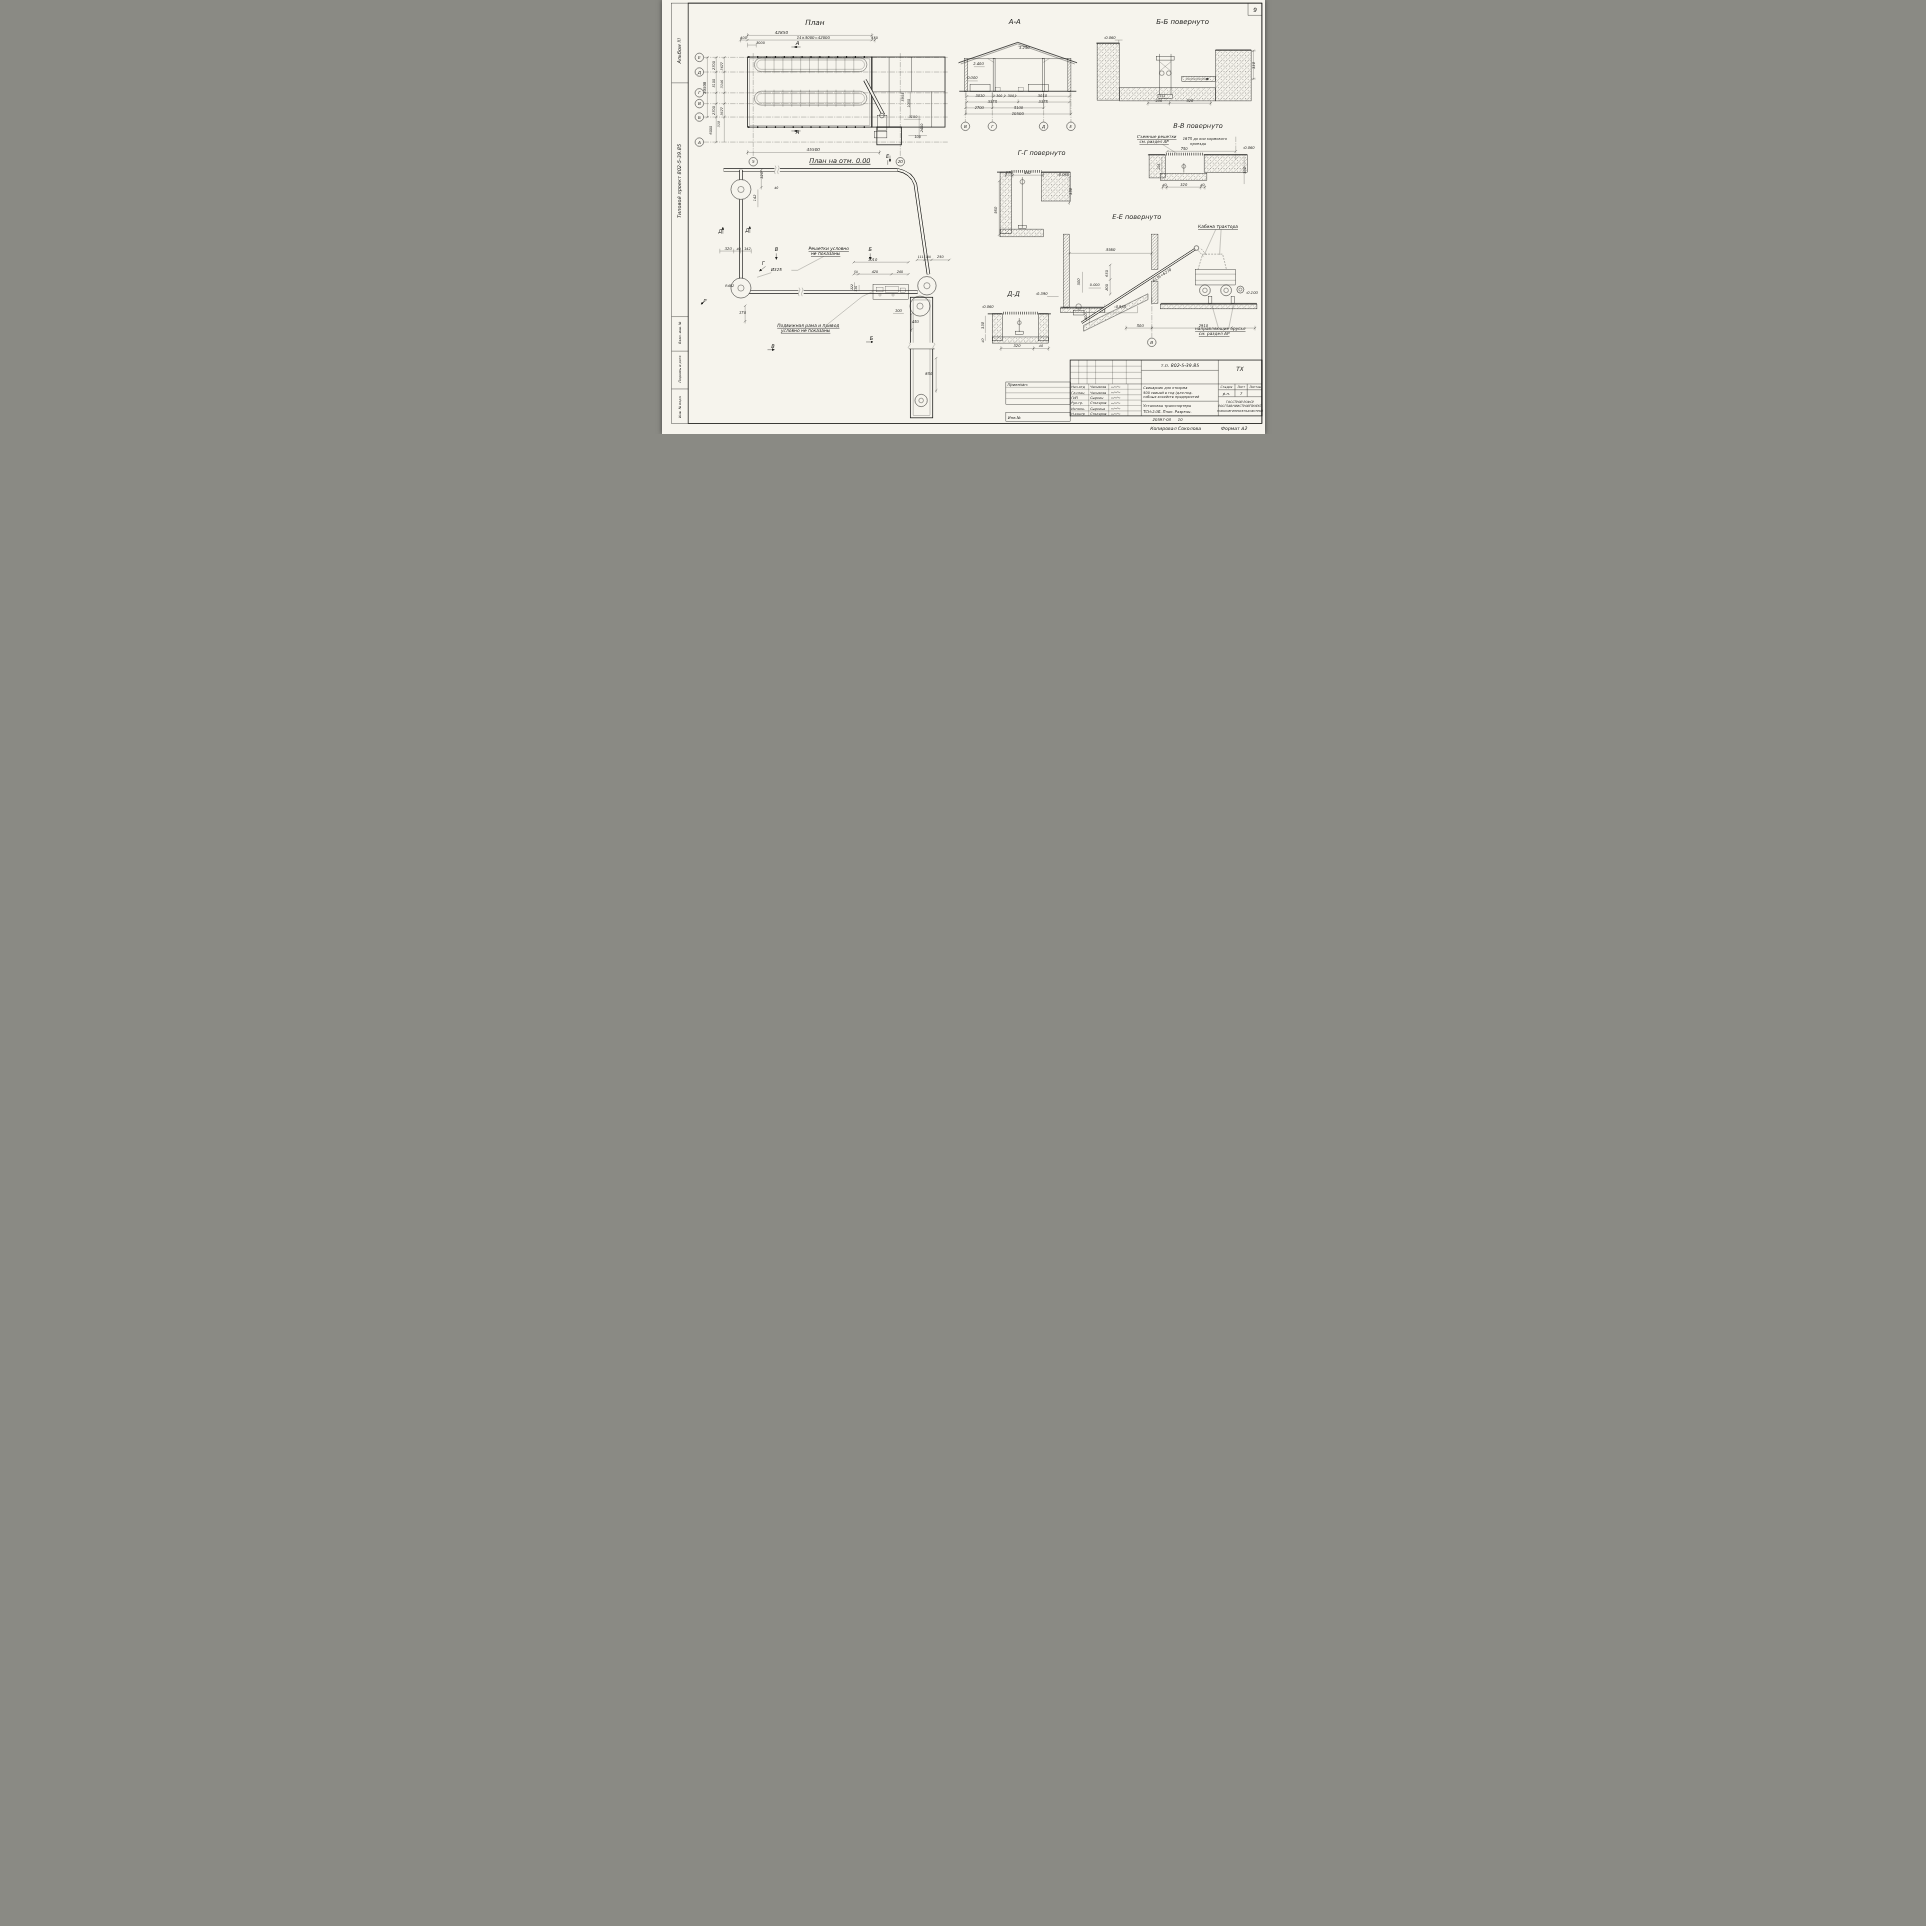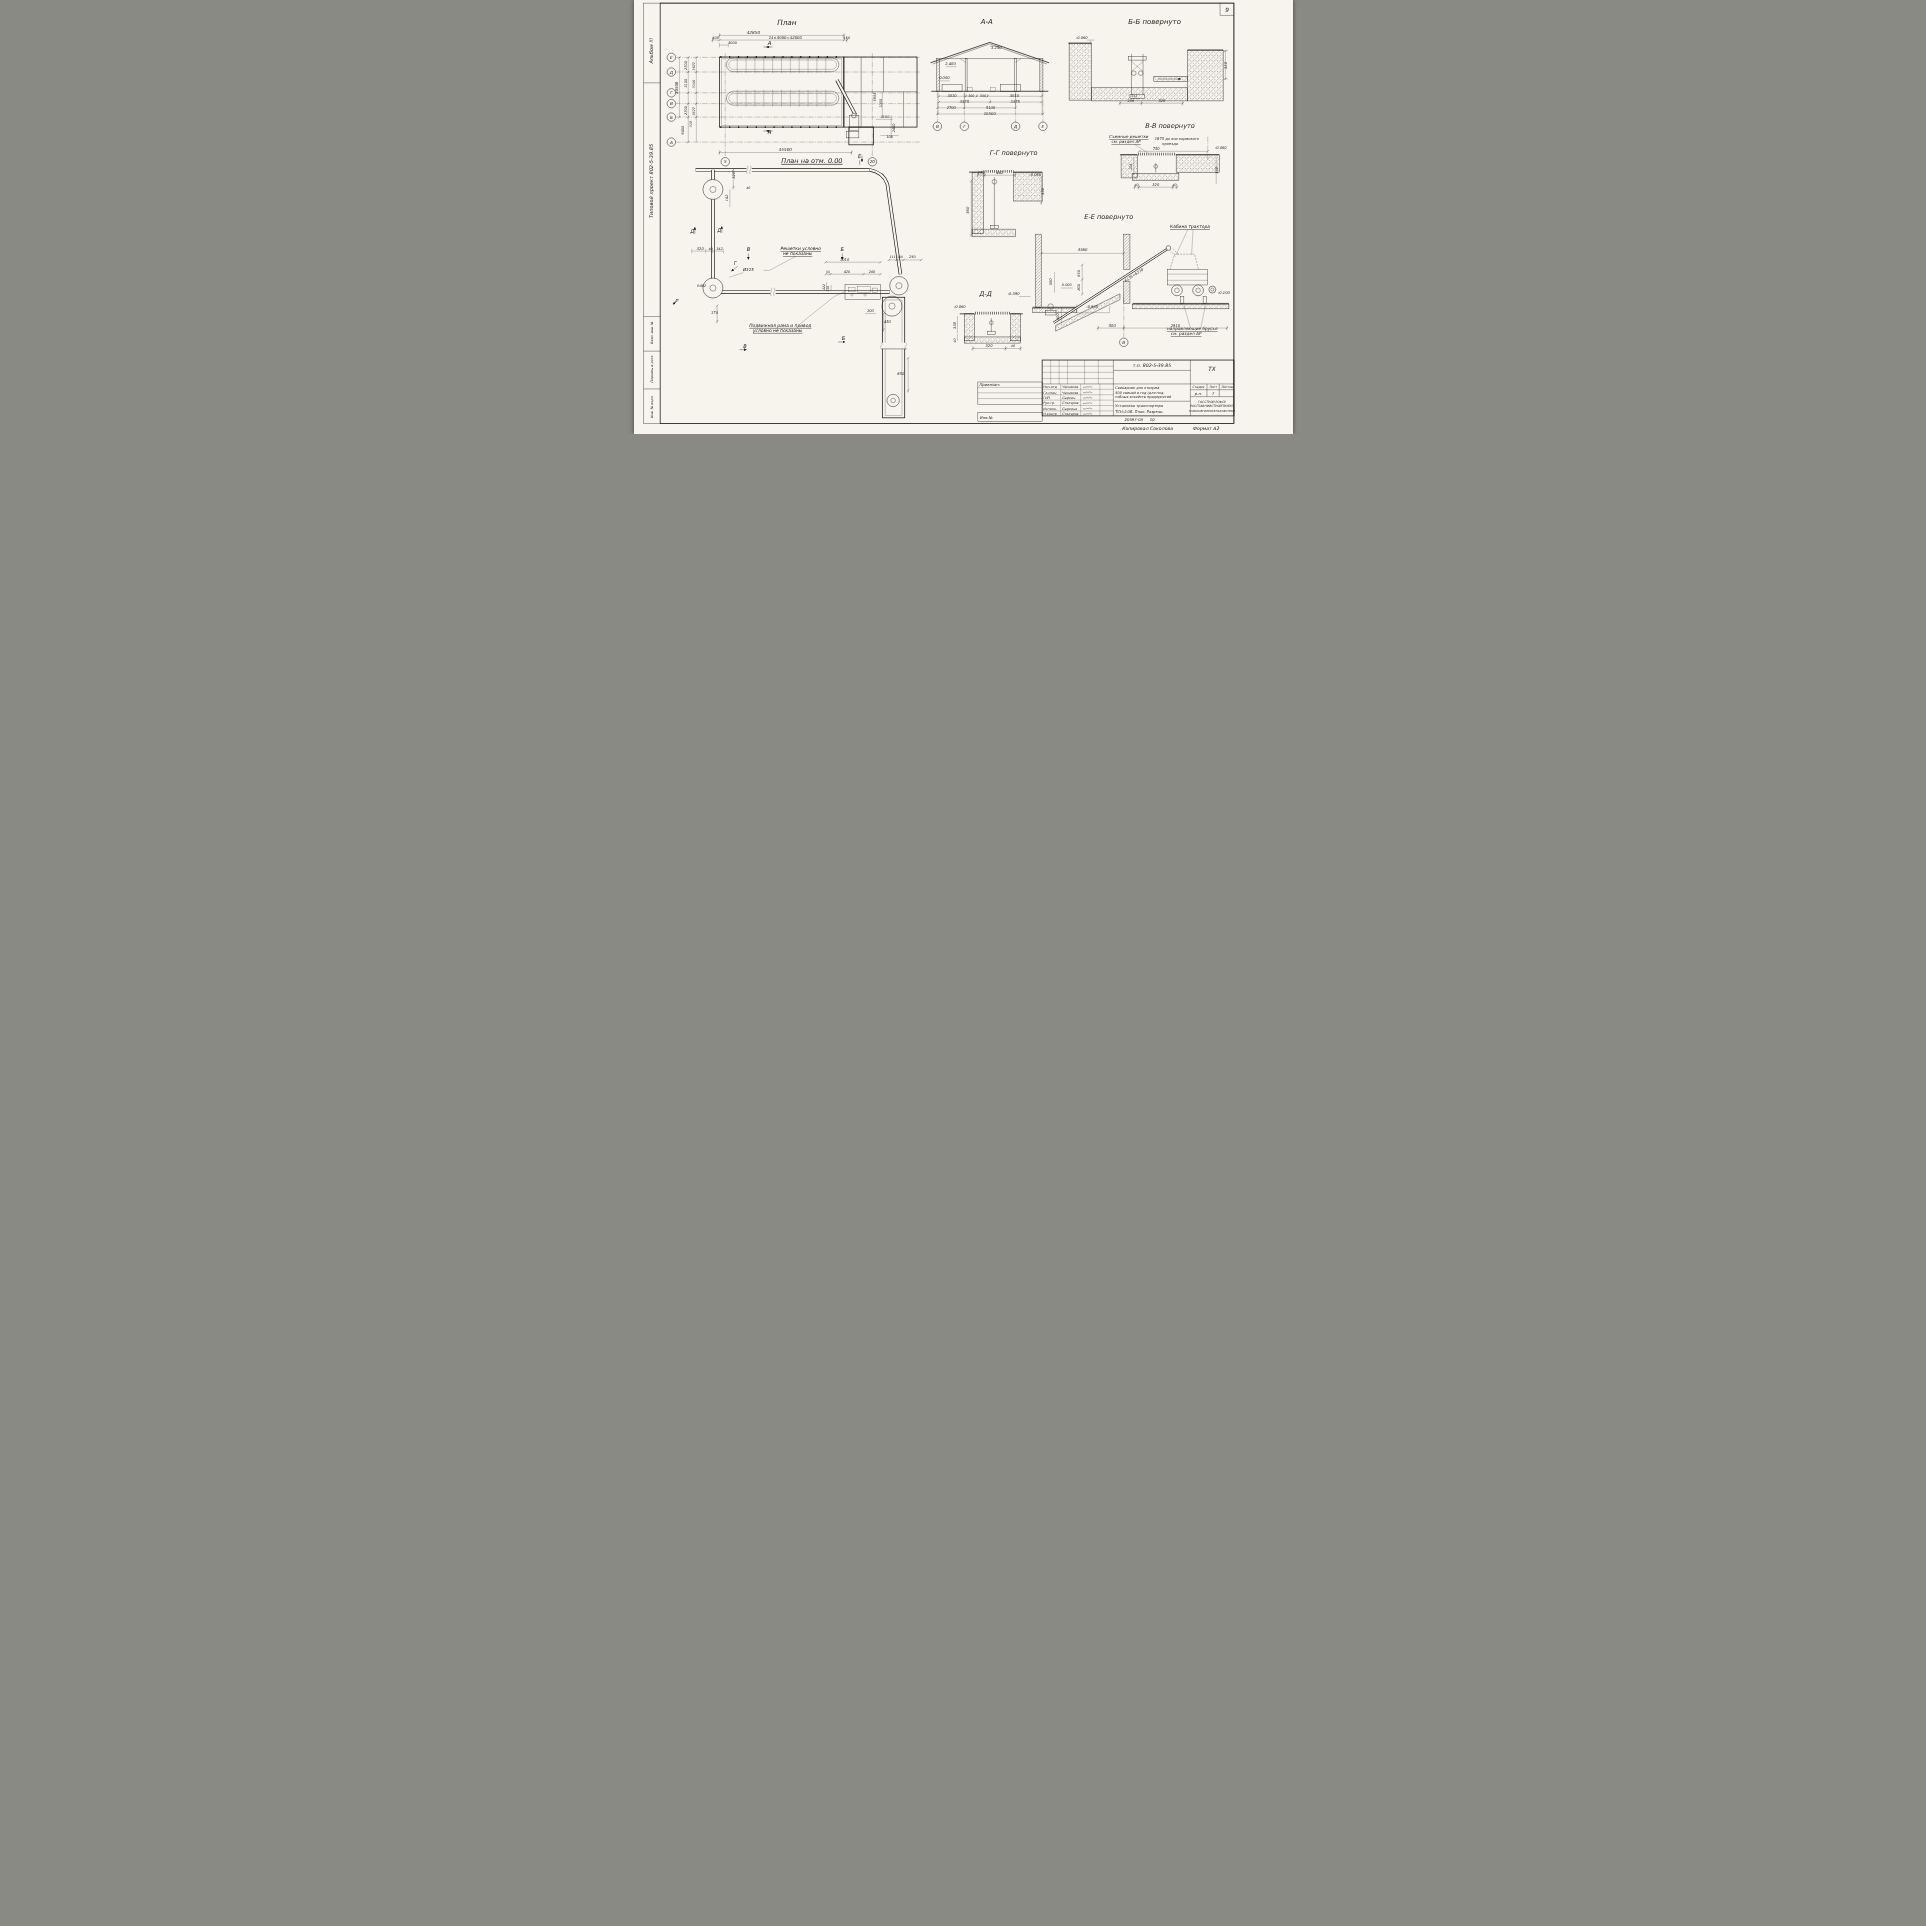--- a/index.html
+++ b/index.html
@@ -1,16 +1,16 @@
 <!DOCTYPE html>
 <html style="font-size:6.2px"><head>
 <meta charset="utf-8">
 <style>
   html,body{margin:0;padding:0;background:#8a8a84;}
-  .sheet{width:659px;margin:0 auto;background:#f6f4ed;box-shadow:0 0 4.6px rgba(0,0,0,.5);}
+  .sheet{width:603px;margin:0 auto;background:#f6f4ed;box-shadow:0 0 4.6px rgba(0,0,0,.5);}
   svg{display:block;}
   svg text{font-family:"DejaVu Sans",sans-serif;font-style:italic;fill:#1d1d1b;}
   .u{text-decoration:underline;}
   .ln{stroke:#1d1d1b;fill:none;stroke-width:1;}
   .ln2{stroke:#1d1d1b;fill:none;stroke-width:2;}
   .thin{stroke:#1d1d1b;fill:none;stroke-width:.6;}
   .tk{stroke:#1d1d1b;fill:none;stroke-width:1;}
   .dd{stroke:#1d1d1b;fill:none;stroke-width:.6;stroke-dasharray:14 3 3 3;}
   .dash{stroke:#1d1d1b;fill:none;stroke-width:.8;stroke-dasharray:5 3;}
   .chO{stroke:#1d1d1b;fill:none;stroke-width:9;}

